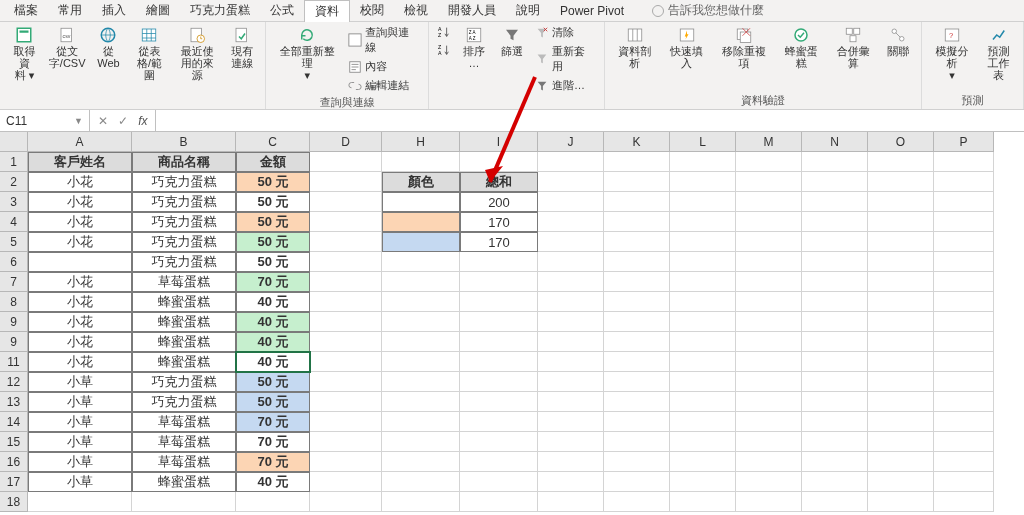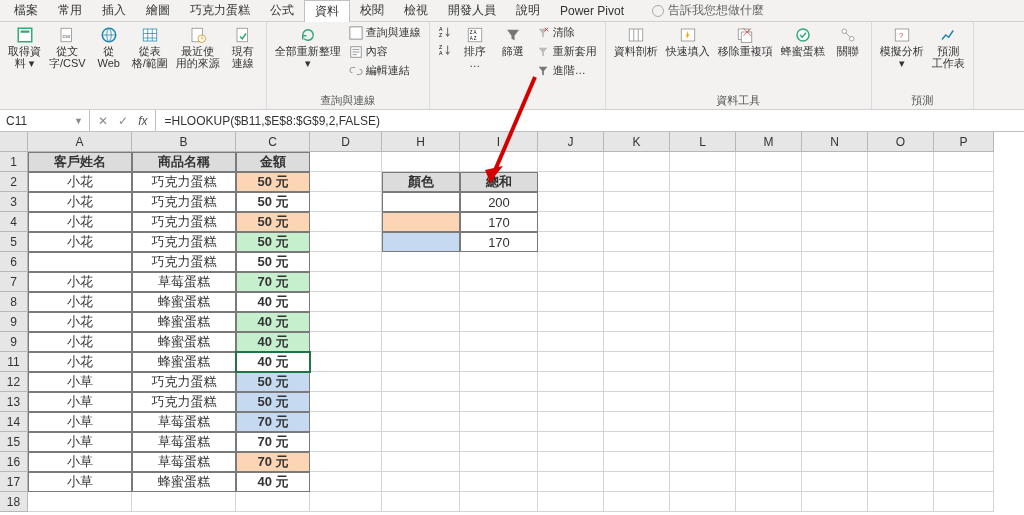--- a/index.html
+++ b/index.html
@@ -229,28 +229,36 @@
         </div>
       <div class="rbtn rbtn-big">
           <span class="ricon"><svg viewBox="0 0 24 24">
               <circle cx="12" cy="12" r="8" fill="#fff" stroke="#3a7" stroke-width="2"></circle>
               <path d="M8 12l3 3 5-6" stroke="#3a7" stroke-width="2" fill="none"></path>
             </svg></span>
           <span class="rlabel">蜂蜜蛋糕</span>
         </div>
       <div class="rbtn rbtn-big">
           <span class="ricon"><svg viewBox="0 0 24 24">
+              <rect x="3" y="3" width="8" height="8" fill="#fff" stroke="#888"></rect>
+              <rect x="13" y="3" width="8" height="8" fill="#fff" stroke="#888"></rect>
+              <rect x="8" y="13" width="8" height="8" fill="#fff" stroke="#888"></rect>
+            </svg></span>
+          <span class="rlabel">合併彙算</span>
+        </div>
+      <div class="rbtn rbtn-big">
+          <span class="ricon"><svg viewBox="0 0 24 24">
               <circle cx="7" cy="7" r="3" fill="#fff" stroke="#888"></circle>
               <circle cx="17" cy="17" r="3" fill="#fff" stroke="#888"></circle>
               <path d="M9 9l6 6" stroke="#888"></path>
             </svg></span>
           <span class="rlabel">關聯</span>
         </div>
     </div>
-    <div class="group-title">資料工具</div>
+    <div class="group-title">資料驗證</div>
   </div>
 
   <div class="group">
     <div class="group-body">
       <div class="rbtn rbtn-big">
           <span class="ricon"><svg viewBox="0 0 24 24">
               <rect x="3" y="4" width="18" height="16" fill="#fff" stroke="#888"></rect>
               <text x="8" y="16" font-size="10" fill="#c33">?</text>
             </svg></span>
           <span class="rlabel">模擬分析<br>▾</span>
@@ -268,23 +276,20 @@
 
 <div class="formula-bar">
   <div class="name-box">
     <span>C11</span>
     <span class="dd">▼</span>
   </div>
   <div class="fb-icons">
     <span>✕</span>
     <span>✓</span>
     <span class="fx">fx</span>
-  </div>
-  <div class="formula-input">
-    <span>=HLOOKUP($B11,$E$8:$G$9,2,FALSE)</span>
   </div>
 </div>
 
 <div style="position:relative;">
   <div id="grid">
       <div class="row">
         <div class="corner"></div>
         <div class="colhead" style="width:104px">A</div>
         <div class="colhead" style="width:104px">B</div>
         <div class="colhead" style="width:74px">C</div>

